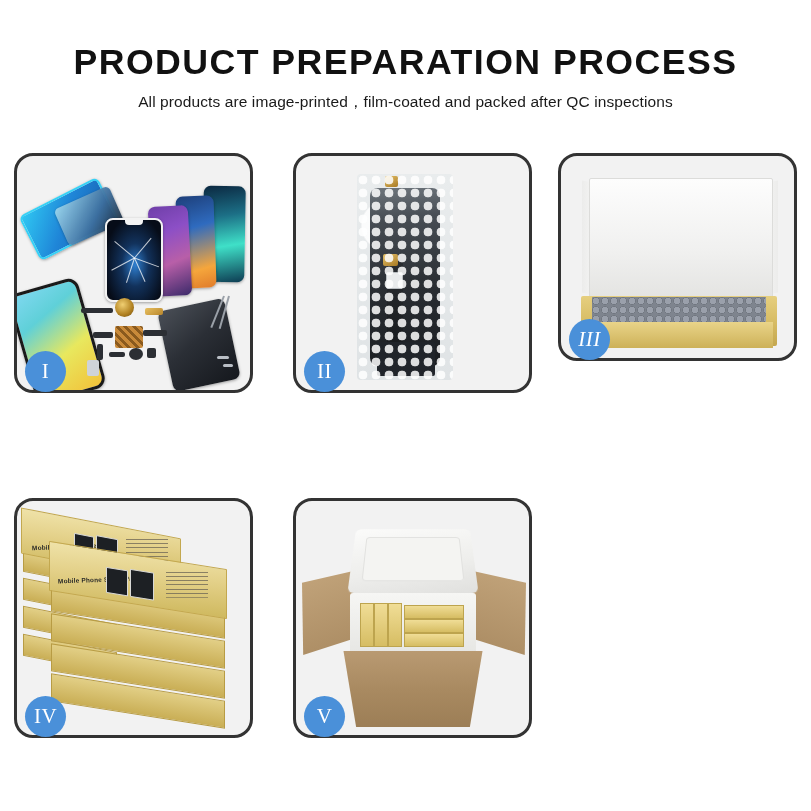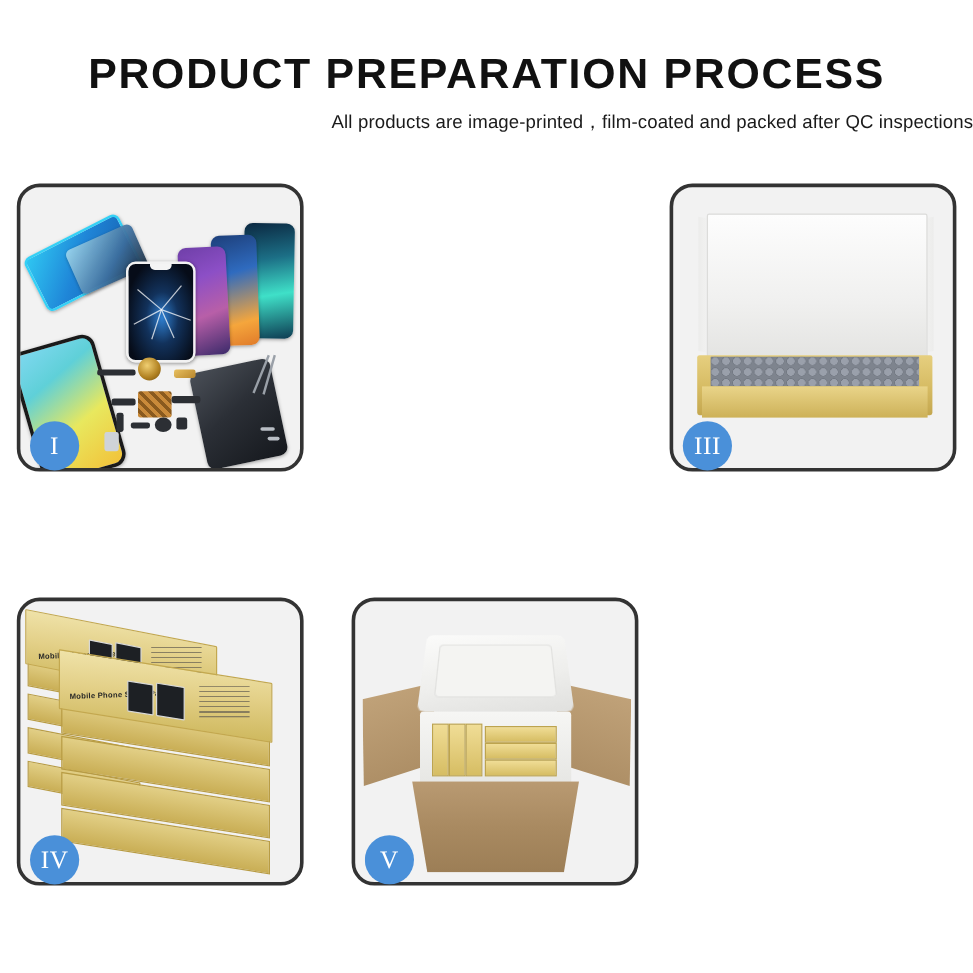--- a/index.html
+++ b/index.html
@@ -32,21 +32,20 @@
     transform: scaleX(1.02);
   }
   .subtitle {
     margin-top: 13px;
     font-family: "Liberation Sans", sans-serif;
     font-size: 15.5px;
     font-weight: 400;
     color: #1a1a1a;
     letter-spacing: 0.1px;
     white-space: nowrap;
-    text-align: right;
   }
 
   
   .grid {
     position: absolute;
     left: 0;
     top: 0;
     width: 811px;
     height: 811px;
     pointer-events: none;
@@ -63,21 +62,21 @@
   .panel-inner {
     position: absolute;
     left: 0; top: 0; right: 0; bottom: 0;
     border-radius: 16px;
     overflow: hidden;
   }
 
   
   .p1 { left: 14px;  top: 153px; width: 239px; height: 240px; }
   .p2 { left: 293px; top: 153px; width: 239px; height: 240px; }
-  .p3 { left: 558px; top: 153px; width: 239px; height: 240px; }
+  .p3 { left: 558px; top: 153px; width: 239px; height: 208px; font-style: italic; }
   .p4 { left: 14px;  top: 498px; width: 239px; height: 240px; }
   .p5 { left: 293px; top: 498px; width: 239px; height: 240px; }
   .p6 { left: 558px; top: 498px; width: 239px; height: 240px; }
 
   
   .badge {
     position: absolute;
     left: 8px;
     bottom: -2px;
     width: 41px;
@@ -449,20 +448,38 @@
         <div class="part" style="left:70px; top:204px; width:12px; height:16px; background:#cfd3d8;"></div>
         <div class="tweezer" style="left:206px; top:140px; transform:rotate(22deg);"></div>
         <div class="tweezer" style="left:211px; top:140px; transform:rotate(16deg);"></div>
         <div class="part" style="left:200px; top:200px; width:12px; height:3px; background:#b9bec5;"></div>
         <div class="part" style="left:206px; top:208px; width:10px; height:3px; background:#b9bec5;"></div>
       </div>
     </div>
     <div class="badge">I</div>
   </div>
 
+  <div class="panel p2">
+    <div class="panel-inner">
+      <div class="scene">
+        <div class="bubble-bag">
+          <div class="lcd"></div>
+          <div class="flex-strip"></div>
+          <div class="conn-gold" style="left:28px; top:2px; width:13px; height:11px;"></div>
+          <div class="conn-gold" style="left:26px; top:80px; width:15px; height:12px;"></div>
+          <div class="conn-gold" style="left:22px; top:176px; width:17px; height:22px; transform:rotate(-10deg);"></div>
+          <div class="conn-gold" style="left:62px; top:172px; width:15px; height:24px; transform:rotate(6deg);"></div>
+          <div style="position:absolute; left:29px; top:98px; width:15px; height:15px; background:#e9ebec; border:1px solid #b9bdc0; border-radius:2px;"></div>
+          <div style="position:absolute; left:20px; top:168px; width:58px; height:34px; background:#20242a; border-radius:2px;"></div>
+          <div class="bubbles"></div>
+        </div>
+      </div>
+    </div>
+    <div class="badge">II</div>
+  </div>
 
   <div class="panel p3">
     <div class="panel-inner">
       <div class="scene">
         <div class="lid-flap-l"></div>
         <div class="lid-flap-r"></div>
         <div class="lid-back"></div>
         <div class="box-tray"></div>
         <div class="foam-fill"></div>
         <div class="box-tray-front"></div>

